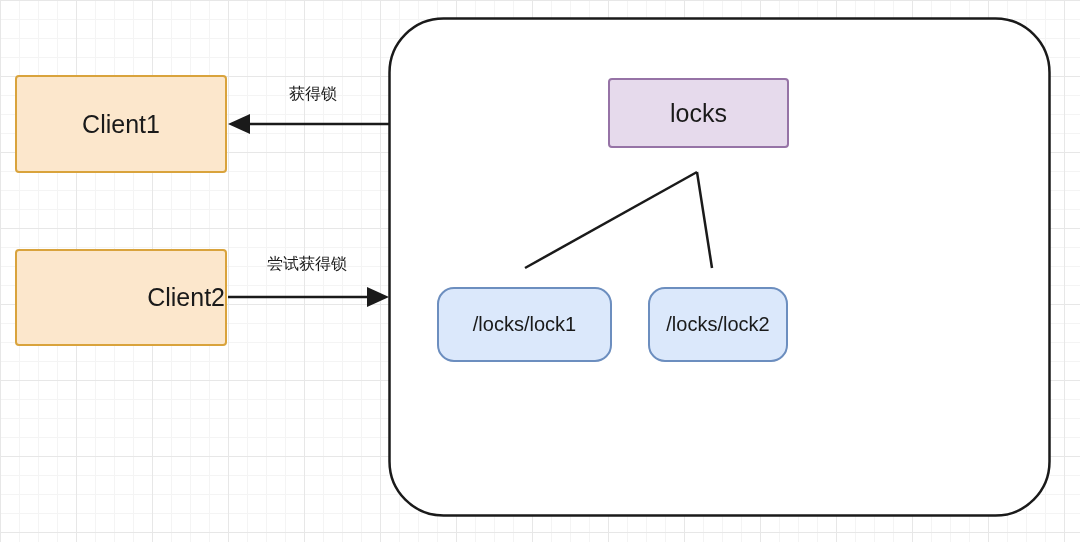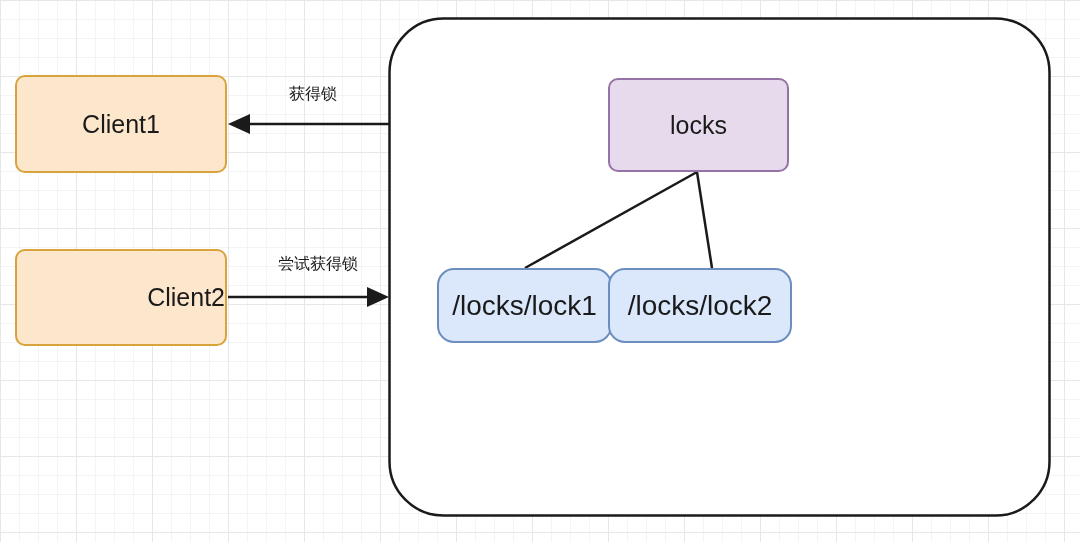--- a/index.html
+++ b/index.html
@@ -40,55 +40,56 @@
   }
   .arrow-head {
     fill: var(--line);
     stroke: none;
   }
   .node {
     position: absolute;
     display: flex;
     align-items: center;
     justify-content: center;
-    border-radius: 10px;
+    border-radius: 4px;
     border: 2px solid;
     font-size: 25px;
     color: var(--text);
     box-sizing: border-box;
     text-align: center;
   }
   .node-client {
     background: var(--client-fill);
     border-color: var(--client-border);
   }
   .node-client1 { left: 15px; top: 75px;  width: 212px; height: 98px; }
   .node-client2 { left: 15px; top: 249px; width: 212px; height: 97px; justify-content: flex-end; }
   .node-locks {
-    left: 608px; top: 78px; width: 181px; height: 94px;
+    left: 608px; top: 78px; width: 181px; height: 70px;
     background: var(--locks-fill);
     border-color: var(--locks-border);
   }
   .node-lock {
     background: var(--lock-fill);
     border-color: var(--lock-border);
-    font-size: 28px;
+    font-size: 20px;
     border-radius: 17px;
+    margin-top: 19px;
   }
   .node-lock1 { left: 437px; top: 268px; width: 175px; height: 75px; }
-  .node-lock2 { left: 608px; top: 268px; width: 184px; height: 75px; }
+  .node-lock2 { left: 648px; top: 268px; width: 140px; height: 75px; }
   .edge-label {
     position: absolute;
     font-size: 16px;
     color: var(--text);
     text-align: center;
     white-space: nowrap;
   }
   .label-acquire { left: 252px; top: 84px;  width: 122px; }
-  .label-try     { left: 244px; top: 254px; width: 148px; }
+  .label-try     { left: 233px; top: 254px; width: 148px; }
 </style>
 </head>
 <body>
 
 <div class="canvas">
 
   <svg class="edges" viewBox="0 0 1080 542">
 
     <rect class="container-rect" x="389.5" y="18.5" width="660" height="497" rx="54" ry="54"></rect>
 

